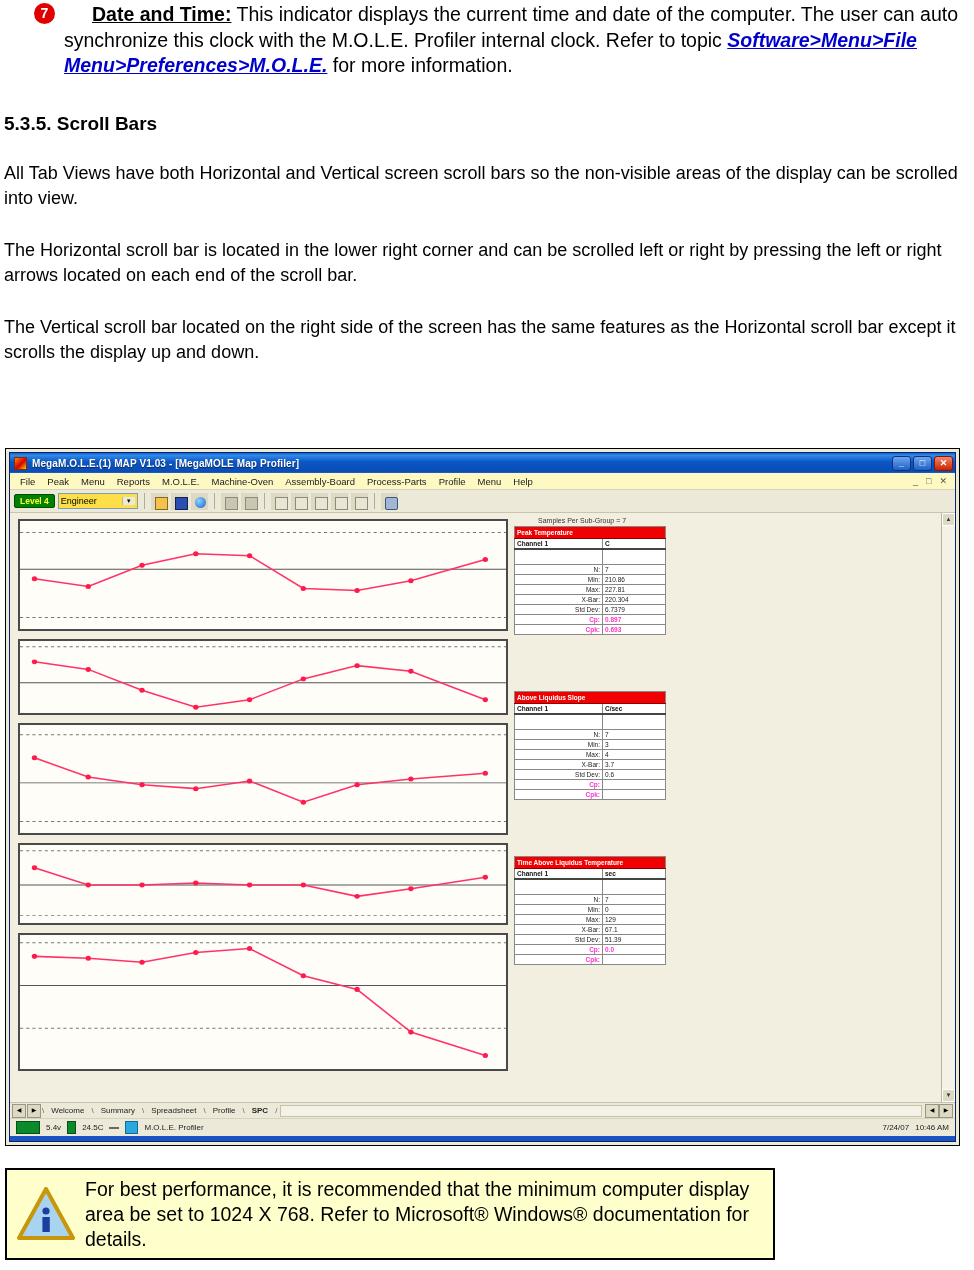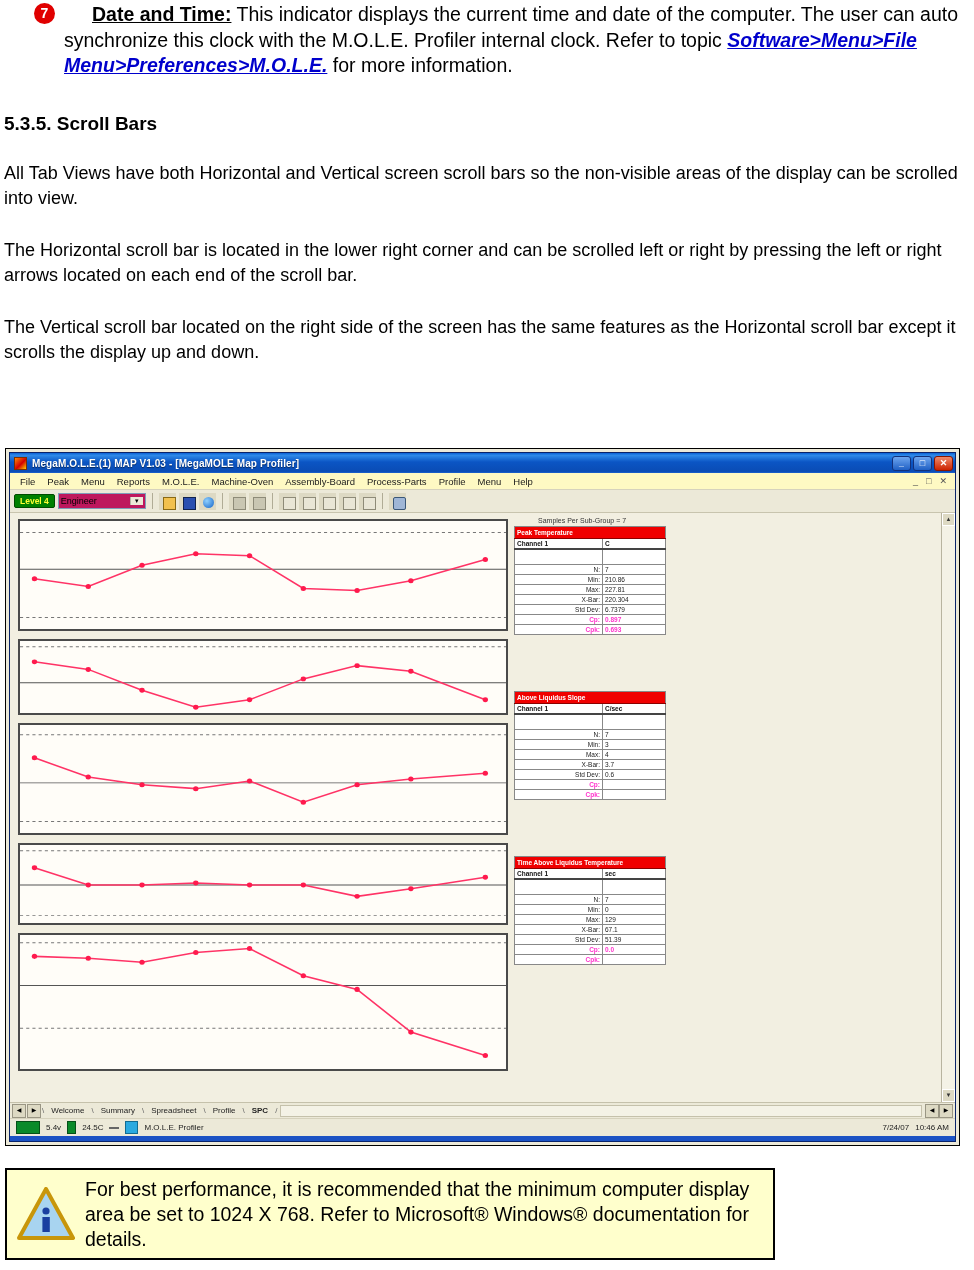--- a/index.html
+++ b/index.html
@@ -66,21 +66,21 @@
 
   .toolbar{
     height:23px;flex:0 0 23px;background:#ece9d8;border-bottom:1px solid #c8c4ae;
     display:flex;align-items:center;padding:0 4px;box-sizing:border-box;gap:3px;
   }
   .lvl-badge{
     background:#008000;color:#ffff33;font-size:8.5px;font-weight:bold;
     padding:1px 5px;border:1px solid #004d00;border-radius:2px;white-space:nowrap;
   }
   .role-sel{
-    width:88px;height:16px;background:#be185d;border:1px solid #7f9db9;
+    width:80px;height:16px;background:#fde047;border:1px solid #7f9db9;
     font-size:9px;display:flex;align-items:center;box-sizing:border-box;padding:4px 2px;
   }
   .role-sel .rv{flex:1 1 auto;overflow:hidden;white-space:nowrap;}
   .role-sel .ra{width:12px;text-align:center;font-size:7px;background:#ece9d8;border-left:1px solid #b5b5a5;}
   .tsep{width:1px;height:16px;background:#b0ac96;margin:0 3px;}
   .tbtn{
     width:17px;height:17px;border:1px solid transparent;box-sizing:border-box;
     background:#ddd9c3;position:relative;
   }
   .tbtn i{position:absolute;left:3px;top:3px;width:11px;height:11px;display:block;}

